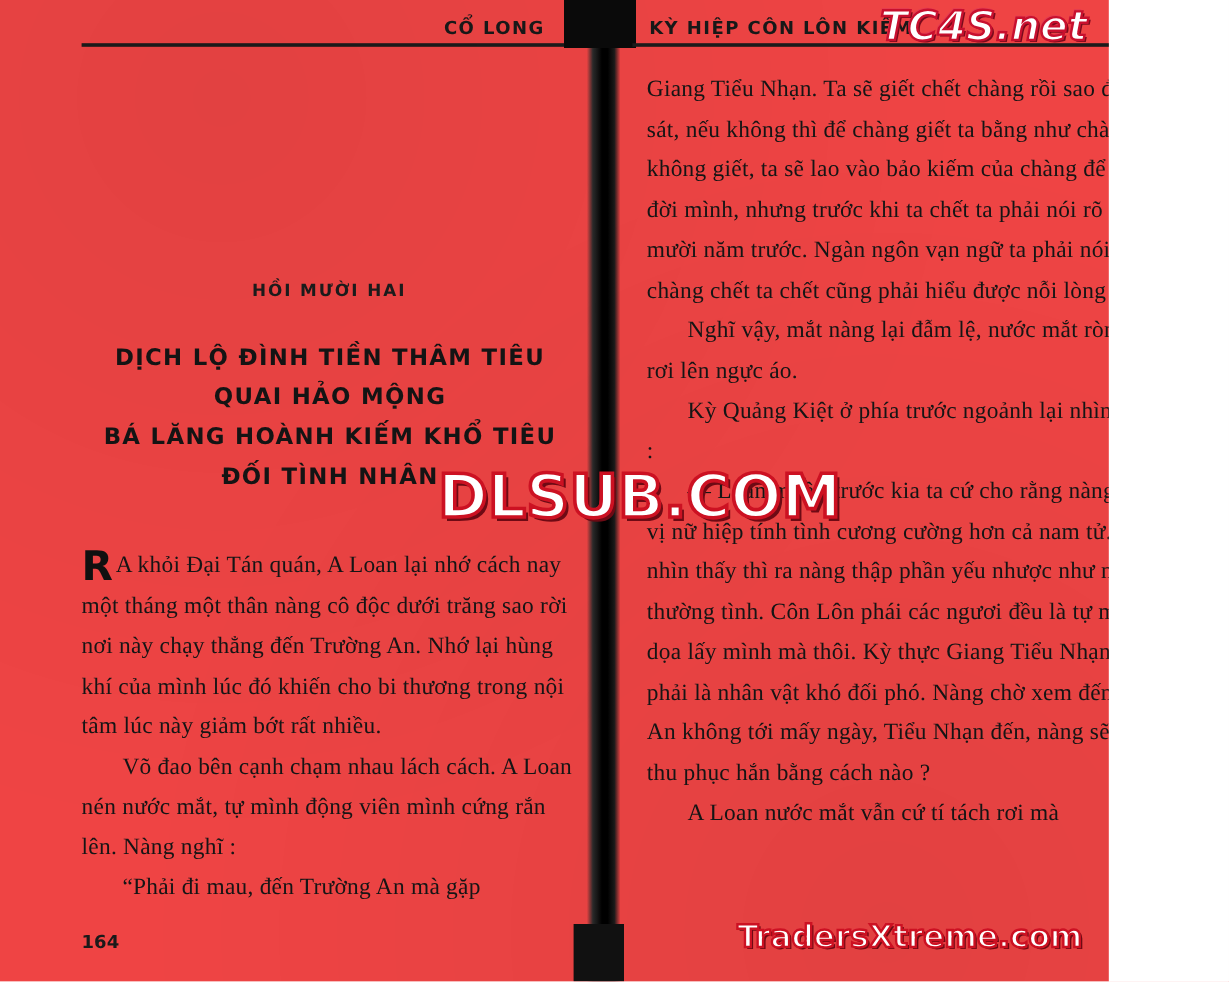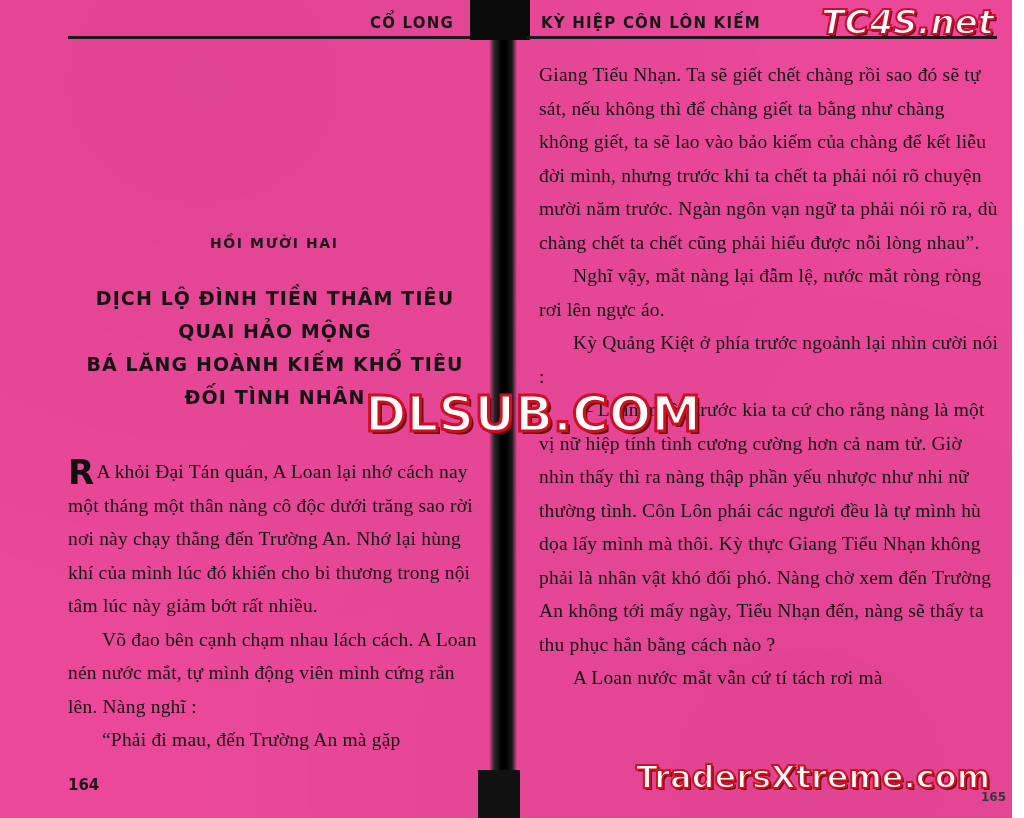--- a/index.html
+++ b/index.html
@@ -2,24 +2,24 @@
 <html><head>
 <meta charset="utf-8">
 <style>
   html, body {
     margin: 0;
     padding: 0;
     background: #ffffff;
   }
   #page {
     position: relative;
-    width: 1012px;
+    width: 924px;
     height: 818px;
     overflow: hidden;
-    background: #ec4899;
+    background: #ef4444;
     font-family: "Liberation Serif", serif;
     color: #111;
   }
 
   
   .scan-noise {
     position: absolute;
     inset: 0;
     pointer-events: none;
     background:
@@ -202,21 +202,21 @@
     font-size: 50px;
     color: #ffffff;
     -webkit-text-stroke: 3px #cc1122;
     text-shadow:
        3px 3px 0 #6e0a14,
       -1px -1px 0 #ee4455;
   }
   .wm-traders {
     bottom: 22px;
     right: 22px;
-    font-size: 32px;
+    font-size: 26px;
     color: #ffffff;
     -webkit-text-stroke: 2px #cc1122;
     text-shadow:
        2px 2px 0 #6e0a14,
       -1px -1px 0 #ee4455;
     margin-top: 44px;
   }
 </style>
 </head>
 <body>

